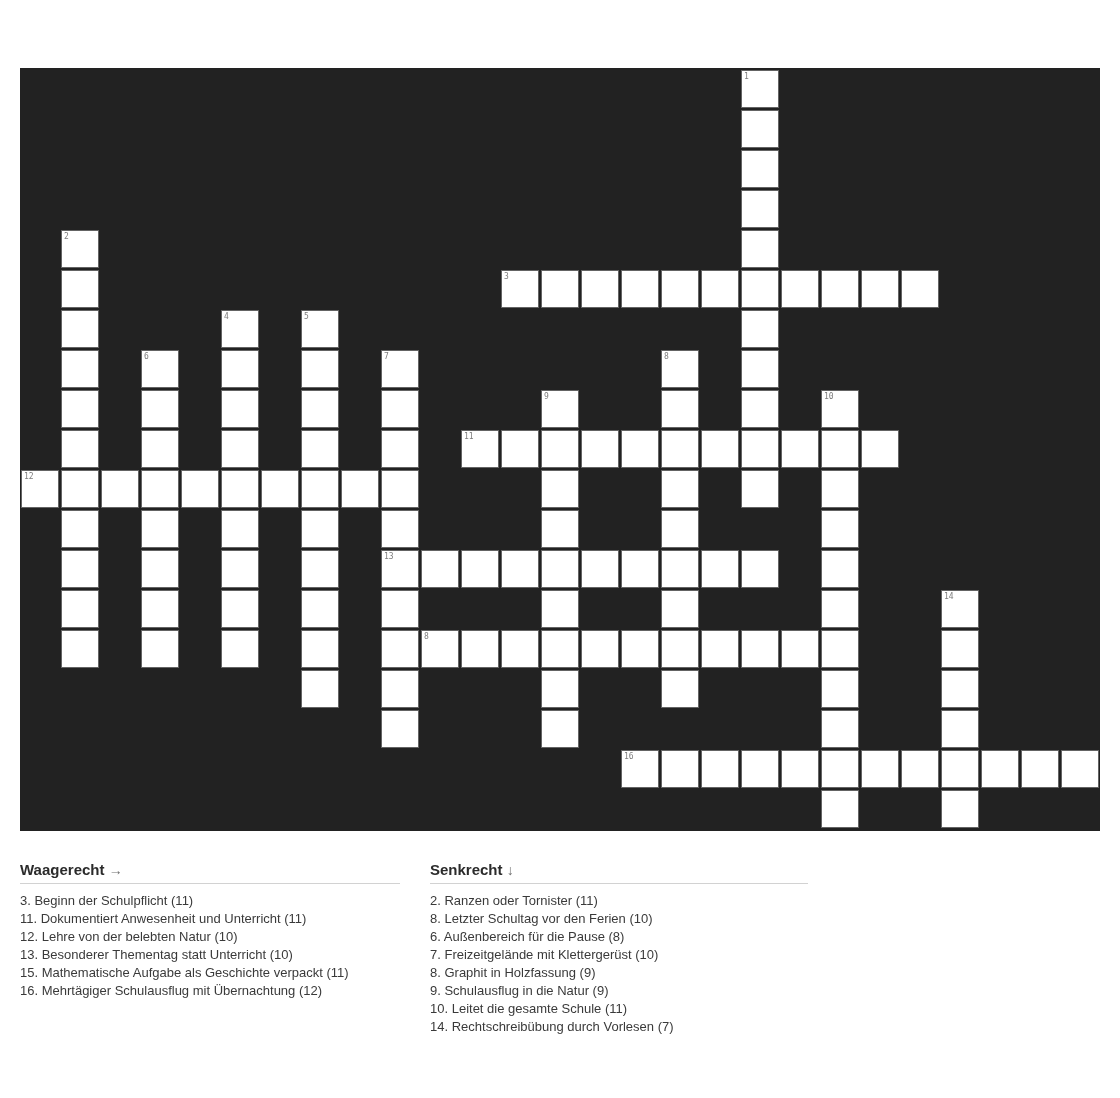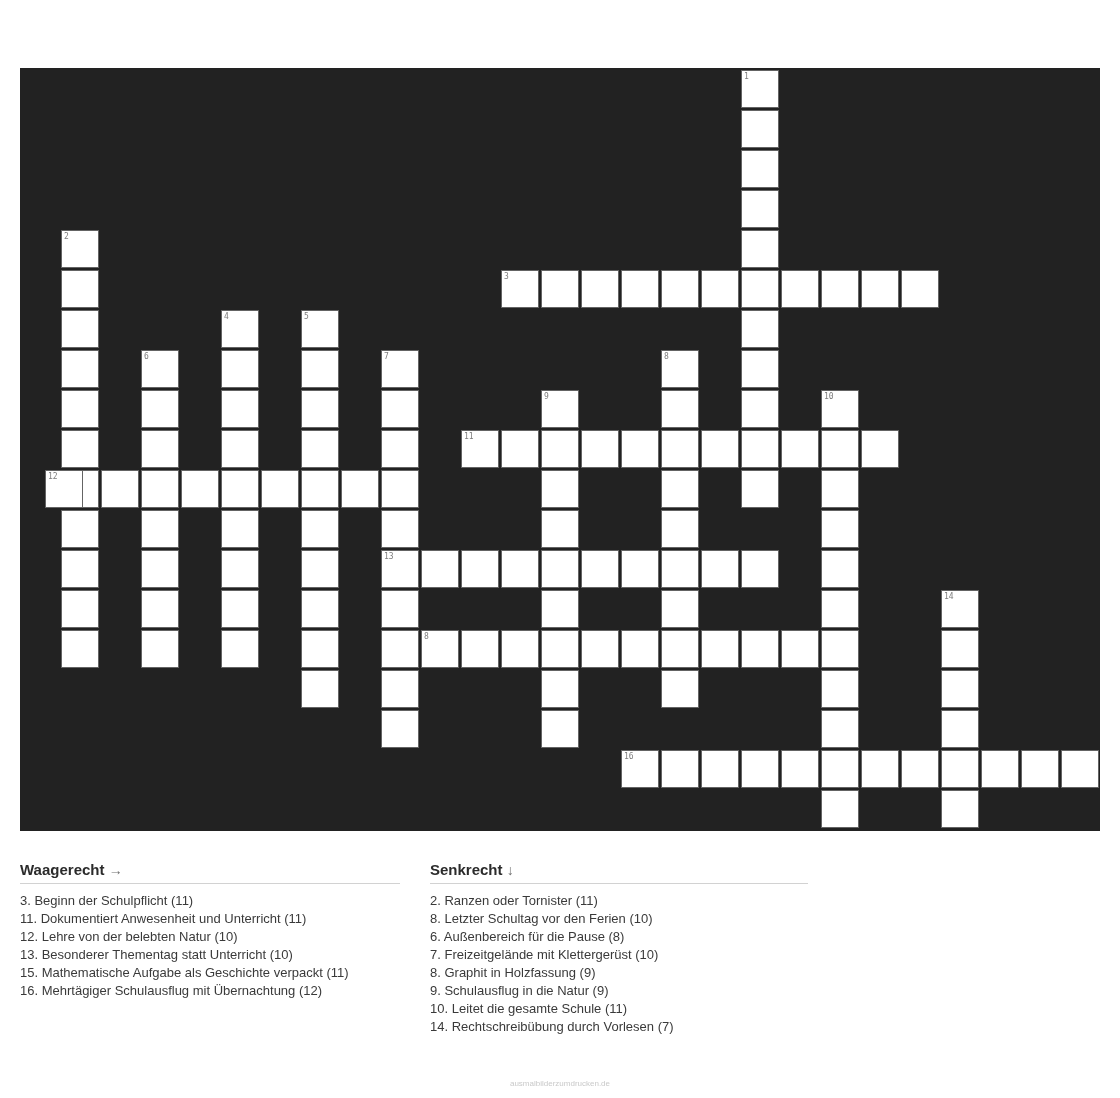--- a/index.html
+++ b/index.html
@@ -211,21 +211,21 @@
       <div class="cell" style="left: 801px; top: 722px;"></div>
       <div class="cell" style="left: 441px; top: 362px;">
         <span class="num">11</span>
       </div>
       <div class="cell" style="left: 481px; top: 362px;"></div>
       <div class="cell" style="left: 561px; top: 362px;"></div>
       <div class="cell" style="left: 601px; top: 362px;"></div>
       <div class="cell" style="left: 681px; top: 362px;"></div>
       <div class="cell" style="left: 761px; top: 362px;"></div>
       <div class="cell" style="left: 841px; top: 362px;"></div>
-      <div class="cell" style="left: 1px; top: 402px; margin-left: 24px;">
+      <div class="cell" style="left: 1px; top: 402px;">
         <span class="num">12</span>
       </div>
       <div class="cell" style="left: 81px; top: 402px;"></div>
       <div class="cell" style="left: 161px; top: 402px;"></div>
       <div class="cell" style="left: 241px; top: 402px;"></div>
       <div class="cell" style="left: 321px; top: 402px;"></div>
       <div class="cell" style="left: 401px; top: 482px;"></div>
       <div class="cell" style="left: 441px; top: 482px;"></div>
       <div class="cell" style="left: 481px; top: 482px;"></div>
       <div class="cell" style="left: 561px; top: 482px;"></div>
@@ -283,15 +283,14 @@
         <div class="clue-item">8. Letzter Schultag vor den Ferien (10)</div>
         <div class="clue-item">6. Außenbereich für die Pause (8)</div>
         <div class="clue-item">7. Freizeitgelände mit Klettergerüst (10)</div>
         <div class="clue-item">8. Graphit in Holzfassung (9)</div>
         <div class="clue-item">9. Schulausflug in die Natur (9)</div>
         <div class="clue-item">10. Leitet die gesamte Schule (11)</div>
         <div class="clue-item">14. Rechtschreibübung durch Vorlesen (7)</div>
       </div>
   </section>
 
-  <div class="footer">ausmalbilderzumdrucken.de</div>
 
 </div>
 
 </body></html>

